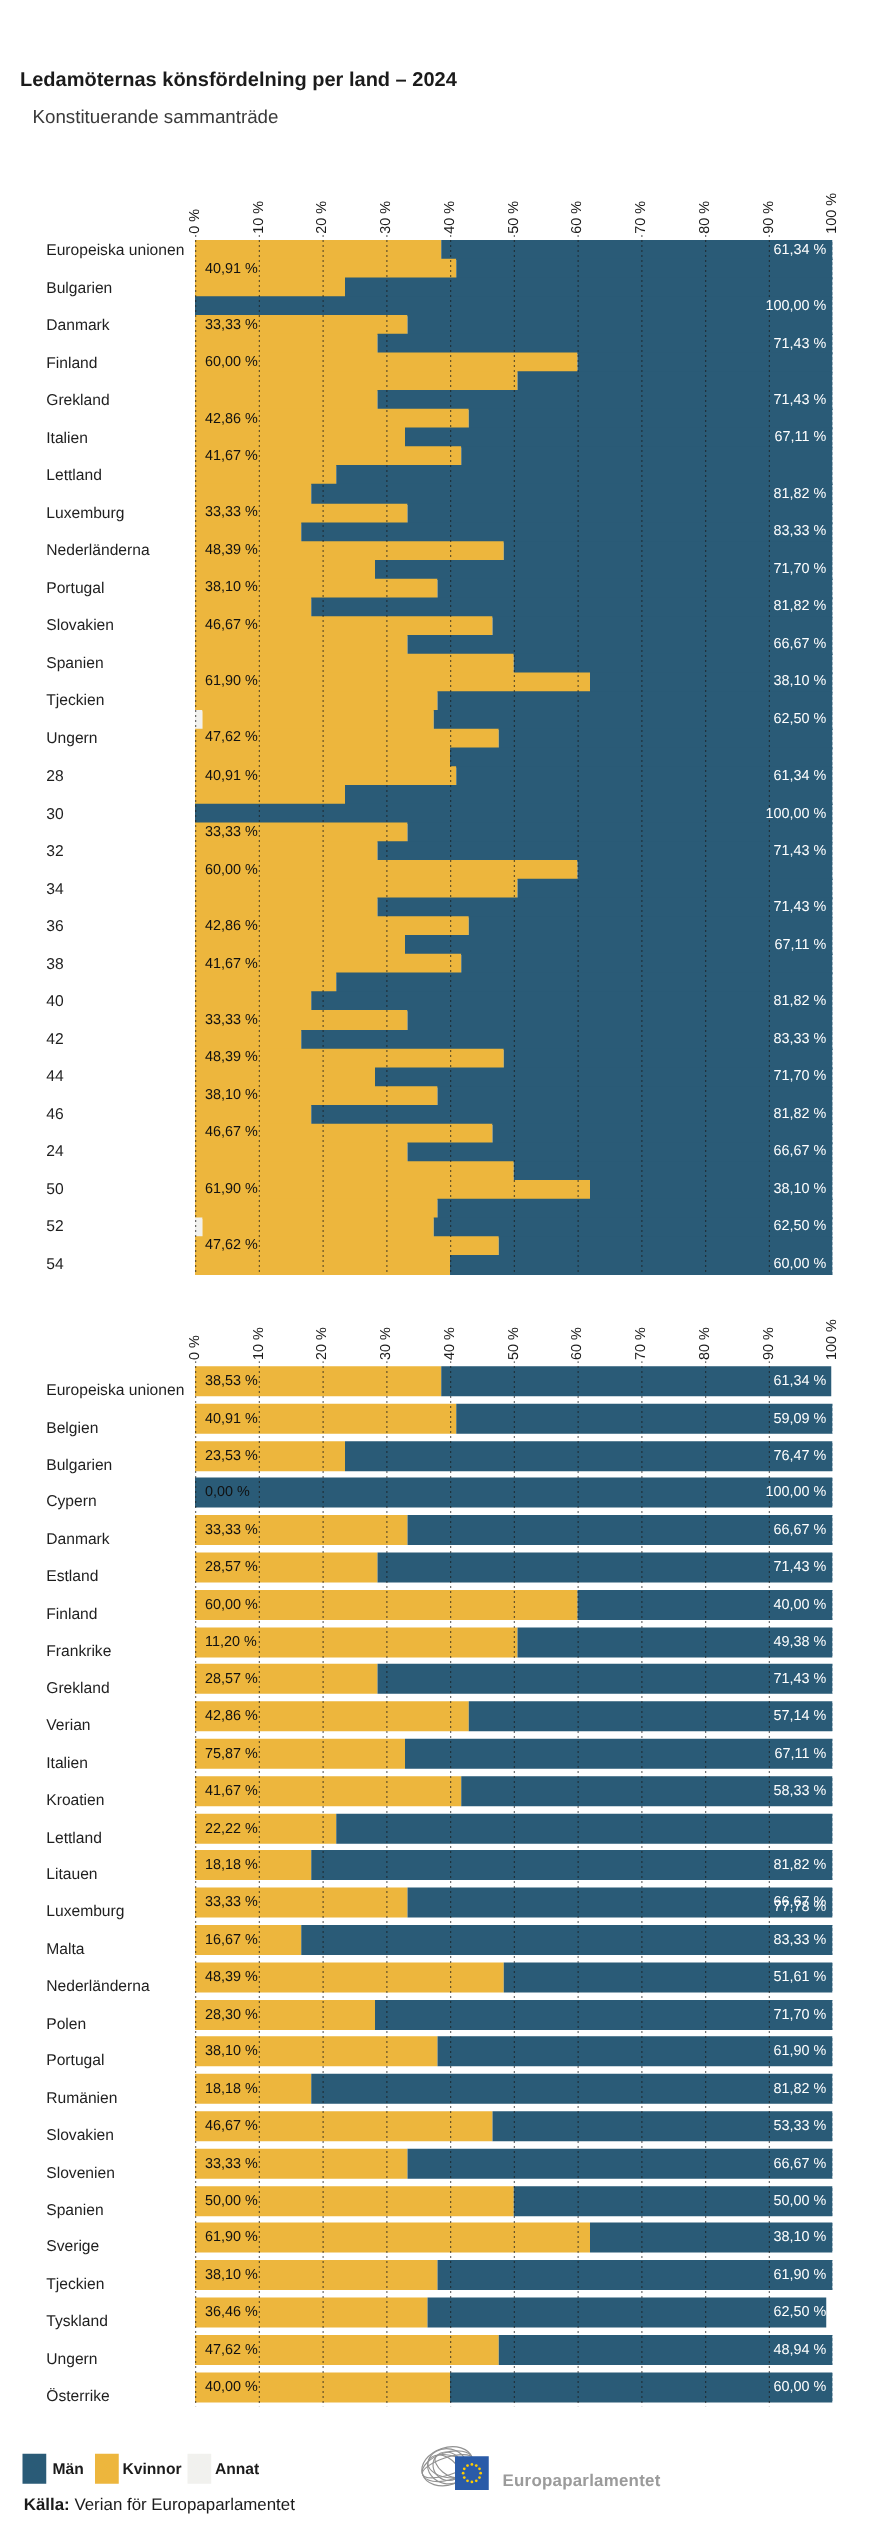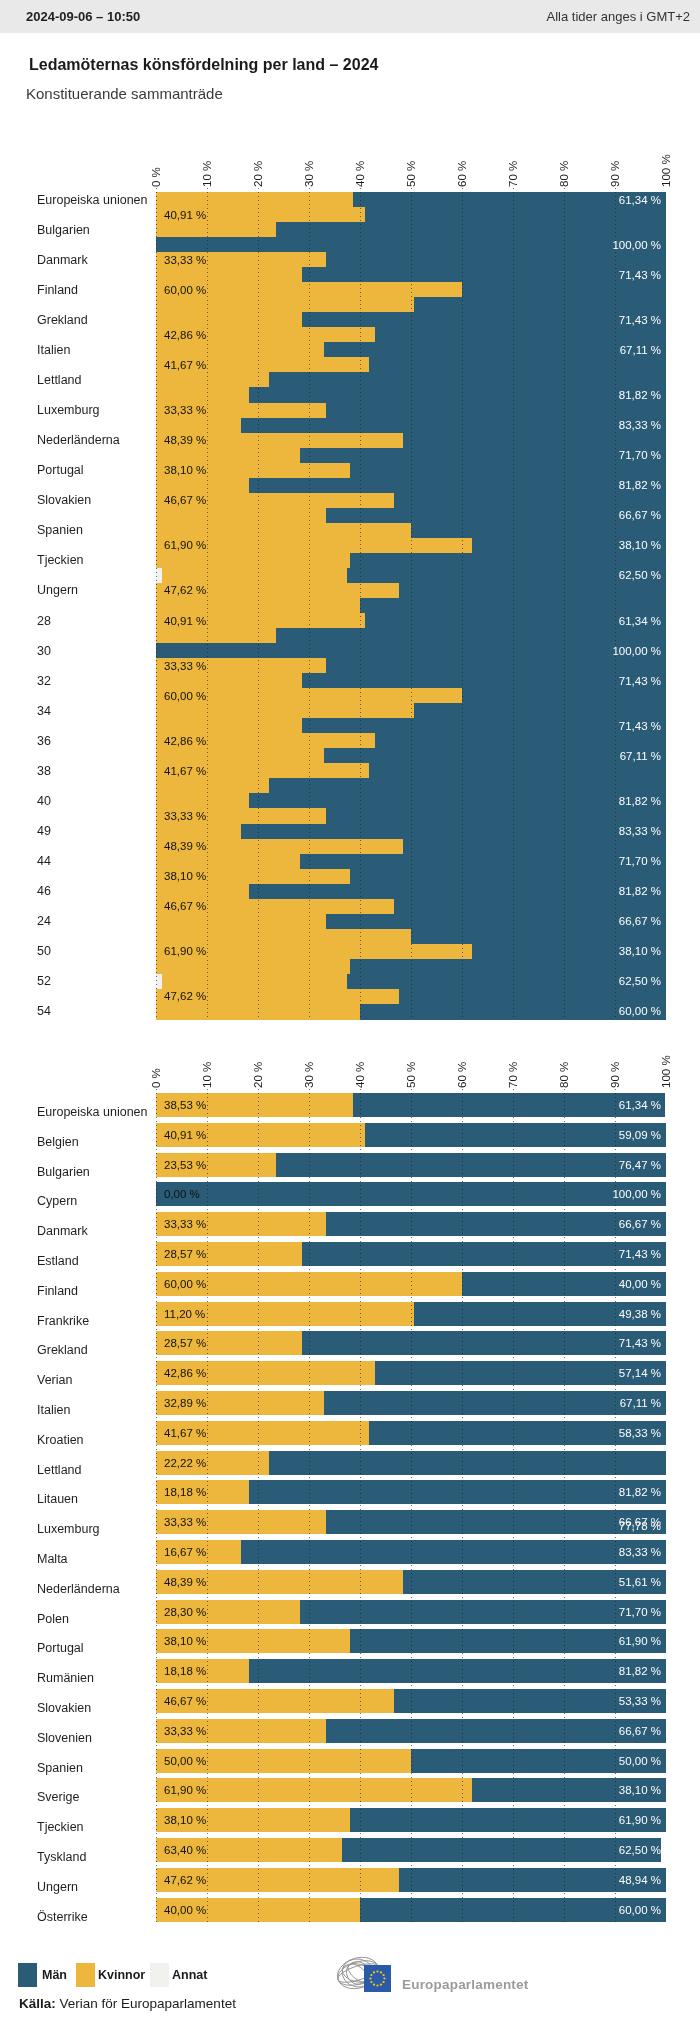--- a/index.html
+++ b/index.html
@@ -3,21 +3,21 @@
 <meta charset="utf-8">
 <style>
   html,body{margin:0;padding:0;background:#fff;}
   #page{position:relative;width:700px;height:2029px;background:#fff;
         font-family:"Liberation Sans",sans-serif;color:#1c1c1c;overflow:hidden;}
   .abs{position:absolute;}
   .nw{white-space:nowrap;}
   #topbar{left:0;top:0;width:700px;height:33px;background:#e9e9e9;}
   #topbar-date{left:26px;top:9px;font-size:13px;font-weight:bold;color:#222;}
   #topbar-tz{right:10px;top:9px;font-size:13px;color:#333;}
-  #title{left:29px;top:56px;font-size:16px;font-weight:bold;color:#1b1b1b;}
+  #title{left:16px;top:56px;font-size:16px;font-weight:bold;color:#1b1b1b;}
   #subtitle{left:26px;top:85px;font-size:15px;color:#3a3a3a;}
   .vlab{position:absolute;width:18px;height:68px;writing-mode:vertical-rl;
         transform:rotate(180deg);font-size:11.5px;line-height:18px;color:#1c1c1c;}
   .grid{position:absolute;width:1px;
         background-image:repeating-linear-gradient(to bottom,rgba(25,25,25,.62) 0 1.3px,transparent 1.3px 4px);}
   .grid.white{background-image:repeating-linear-gradient(to bottom,rgba(255,255,255,.92) 0 1.3px,transparent 1.3px 4px);}
   .rowlab{position:absolute;left:37px;height:14px;line-height:14px;font-size:12.5px;color:#1f1f1f;white-space:nowrap;}
   .val{position:absolute;height:14px;line-height:14px;font-size:11.5px;white-space:nowrap;}
   .val.w{color:#111;}
   .val.m{color:#fff;text-align:right;}
@@ -26,24 +26,20 @@
   .legend-swatch{position:absolute;width:19px;height:24px;}
   #source-line{left:19px;top:1996px;font-size:13.5px;color:#1b1b1b;}
   #logo-text{left:402px;top:1977px;font-size:13.5px;font-weight:bold;color:#9b9b9b;letter-spacing:.2px;}
   .logo-rect{fill:var(--logoblue);}
   .star{fill:var(--staryellow);}
 </style>
 </head>
 <body>
 
 <div id="page">
-  <div id="topbar" class="abs" style="background: rgb(233, 233, 233);">
-    <div id="topbar-date" class="abs nw">2024-09-06 – 10:50</div>
-    <div id="topbar-tz" class="abs nw">Alla tider anges i GMT+2</div>
-  </div>
 
   <div id="title" class="abs nw">Ledamöternas könsfördelning per land – 2024</div>
   <div id="subtitle" class="abs nw">Konstituerande sammanträde</div>
 
   <div id="chart1"></div>
   <div id="chart2"></div>
 
   <div id="legend">
     <div class="legend-swatch abs" style="left: 18px; top: 1963px; background: rgb(42, 91, 119);"></div>
     <div class="legend-label abs" style="left:42px;top:1963px">Män</div>
@@ -231,21 +227,21 @@
     <div class="rowlab" style="top: 523px;">Spanien</div>
     <div class="rowlab" style="top: 553px;">Tjeckien</div>
     <div class="rowlab" style="top: 583px;">Ungern</div>
     <div class="rowlab" style="top: 614px;">28</div>
     <div class="rowlab" style="top: 644px;">30</div>
     <div class="rowlab" style="top: 674px;">32</div>
     <div class="rowlab" style="top: 704px;">34</div>
     <div class="rowlab" style="top: 734px;">36</div>
     <div class="rowlab" style="top: 764px;">38</div>
     <div class="rowlab" style="top: 794px;">40</div>
-    <div class="rowlab" style="top: 824px;">49</div>
+    <div class="rowlab" style="top: 824px;">42</div>
     <div class="rowlab" style="top: 854px;">44</div>
     <div class="rowlab" style="top: 884px;">46</div>
     <div class="rowlab" style="top: 914px;">24</div>
     <div class="rowlab" style="top: 944px;">50</div>
     <div class="rowlab" style="top: 974px;">52</div>
     <div class="rowlab" style="top: 1004px;">54</div>
     <div class="val w" style="left: 164px; top: 208px; z-index: 6;">40,91 %</div>
     <div class="val w" style="left: 164px; top: 253px; z-index: 6;">33,33 %</div>
     <div class="val w" style="left: 164px; top: 283px; z-index: 6;">60,00 %</div>
     <div class="val w" style="left: 164px; top: 328px; z-index: 6;">42,86 %</div>
@@ -337,21 +333,21 @@
     <div class="val w" style="left: 164px; top: 1336px; z-index: 6;">28,57 %</div>
     <div class="val m" style="right: 39px; top: 1336px; z-index: 6;">71,43 %</div>
     <div class="seg" style="left: 156px; top: 1361px; width: 218.586px; height: 24px; background: rgb(237, 182, 61);"></div>
     <div class="seg" style="left: 374.586px; top: 1361px; width: 291.414px; height: 24px; background: rgb(42, 91, 119);"></div>
     <div class="rowlab" style="top: 1373px;">Verian</div>
     <div class="val w" style="left: 164px; top: 1366px; z-index: 6;">42,86 %</div>
     <div class="val m" style="right: 39px; top: 1366px; z-index: 6;">57,14 %</div>
     <div class="seg" style="left: 156px; top: 1391px; width: 167.739px; height: 24px; background: rgb(237, 182, 61);"></div>
     <div class="seg" style="left: 323.739px; top: 1391px; width: 342.261px; height: 24px; background: rgb(42, 91, 119);"></div>
     <div class="rowlab" style="top: 1403px;">Italien</div>
-    <div class="val w" style="left: 164px; top: 1396px; z-index: 6;">32,89 %</div>
+    <div class="val w" style="left: 164px; top: 1396px; z-index: 6;">75,87 %</div>
     <div class="val m" style="right: 39px; top: 1396px; z-index: 6;">67,11 %</div>
     <div class="seg" style="left: 156px; top: 1421px; width: 212.517px; height: 24px; background: rgb(237, 182, 61);"></div>
     <div class="seg" style="left: 368.517px; top: 1421px; width: 297.483px; height: 24px; background: rgb(42, 91, 119);"></div>
     <div class="rowlab" style="top: 1433px; text-align: right;">Kroatien</div>
     <div class="val w" style="left: 164px; top: 1426px; z-index: 6;">41,67 %</div>
     <div class="val m" style="right: 39px; top: 1426px; z-index: 6;">58,33 %</div>
     <div class="seg" style="left: 156px; top: 1451px; width: 113.322px; height: 24px; background: rgb(237, 182, 61);"></div>
     <div class="seg" style="left: 269.322px; top: 1451px; width: 396.678px; height: 24px; background: rgb(42, 91, 119);"></div>
     <div class="rowlab" style="top: 1463px;">Lettland</div>
     <div class="val w" style="left: 164px; top: 1456px; z-index: 6;">22,22 %</div>
@@ -412,21 +408,21 @@
     <div class="val w" style="left: 164px; top: 1783px; z-index: 6;">61,90 %</div>
     <div class="val m" style="right: 39px; top: 1783px; z-index: 6;">38,10 %</div>
     <div class="seg" style="left: 156px; top: 1808px; width: 194.31px; height: 24px; background: rgb(237, 182, 61);"></div>
     <div class="seg" style="left: 350.31px; top: 1808px; width: 315.69px; height: 24px; background: rgb(42, 91, 119);"></div>
     <div class="rowlab" style="top: 1820px;">Tjeckien</div>
     <div class="val w" style="left: 164px; top: 1813px; z-index: 6;">38,10 %</div>
     <div class="val m" style="right: 39px; top: 1813px; z-index: 6;">61,90 %</div>
     <div class="seg" style="left: 156px; top: 1838px; width: 185.946px; height: 24px; background: rgb(237, 182, 61);"></div>
     <div class="seg" style="left: 341.946px; top: 1838px; width: 318.75px; height: 24px; background: rgb(42, 91, 119);"></div>
     <div class="rowlab" style="top: 1850px;">Tyskland</div>
-    <div class="val w" style="left: 164px; top: 1843px; z-index: 6;">63,40 %</div>
+    <div class="val w" style="left: 164px; top: 1843px; z-index: 6;">36,46 %</div>
     <div class="val m" style="right: 39px; top: 1843px; z-index: 6;">62,50 %</div>
     <div class="seg" style="left: 156px; top: 1868px; width: 242.862px; height: 24px; background: rgb(237, 182, 61);"></div>
     <div class="seg" style="left: 398.862px; top: 1868px; width: 267.138px; height: 24px; background: rgb(42, 91, 119);"></div>
     <div class="rowlab" style="top: 1880px;">Ungern</div>
     <div class="val w" style="left: 164px; top: 1873px; z-index: 6;">47,62 %</div>
     <div class="val m" style="right: 39px; top: 1873px; z-index: 6;">48,94 %</div>
     <div class="seg" style="left: 156px; top: 1898px; width: 204px; height: 24px; background: rgb(237, 182, 61);"></div>
     <div class="seg" style="left: 360px; top: 1898px; width: 306px; height: 24px; background: rgb(42, 91, 119);"></div>
     <div class="rowlab" style="top: 1910px;">Österrike</div>
     <div class="val w" style="left: 164px; top: 1903px; z-index: 6;">40,00 %</div>

